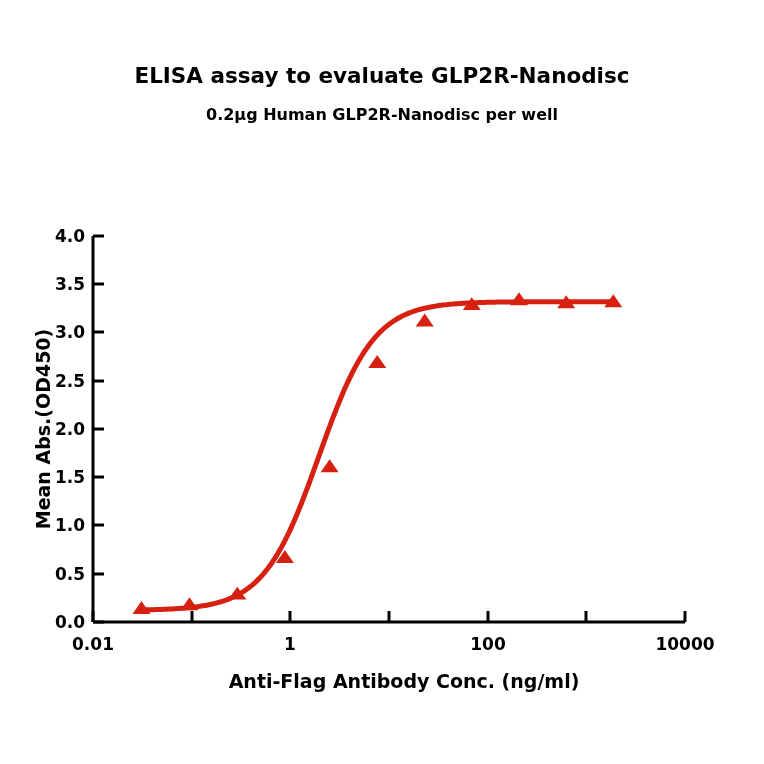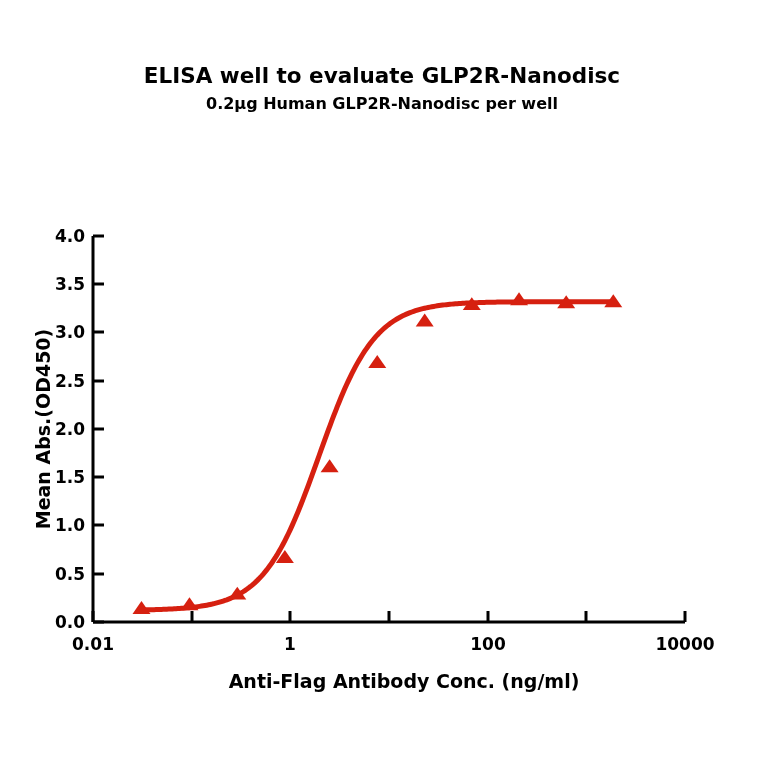--- a/index.html
+++ b/index.html
@@ -32,21 +32,21 @@
     color: #000000;
     letter-spacing: 0px;
     line-height: 28px;
   }
   .chart-subtitle {
     font-family: "DejaVu Sans", sans-serif;
     font-weight: bold;
     font-size: 16px;
     color: #000000;
     line-height: 24px;
-    margin-top: 2px;
+    margin-top: 13px;
   }
   #plot-svg {
     position: absolute;
     left: 0;
     top: 0;
   }
   .axis-label {
     font-family: "DejaVu Sans", sans-serif;
     font-weight: bold;
     font-size: 19px;
@@ -58,21 +58,21 @@
     font-size: 17px;
     fill: #000000;
   }
 </style>
 </head>
 <body>
 
 <div id="figure">
 
   <div class="title-block">
-    <div class="chart-title">ELISA well to evaluate GLP2R-Nanodisc</div>
+    <div class="chart-title">ELISA assay to evaluate GLP2R-Nanodisc</div>
     <div class="chart-subtitle">0.2µg Human GLP2R-Nanodisc per well</div>
   </div>
 
   <svg id="plot-svg" width="764" height="764" viewBox="0 0 764 764">
 
     <g>
       <line x1="93" y1="236" x2="93" y2="622" stroke="#000000" stroke-width="3"></line>
       <line x1="93" y1="622" x2="685" y2="622" stroke="#000000" stroke-width="3"></line>
     </g>
 

